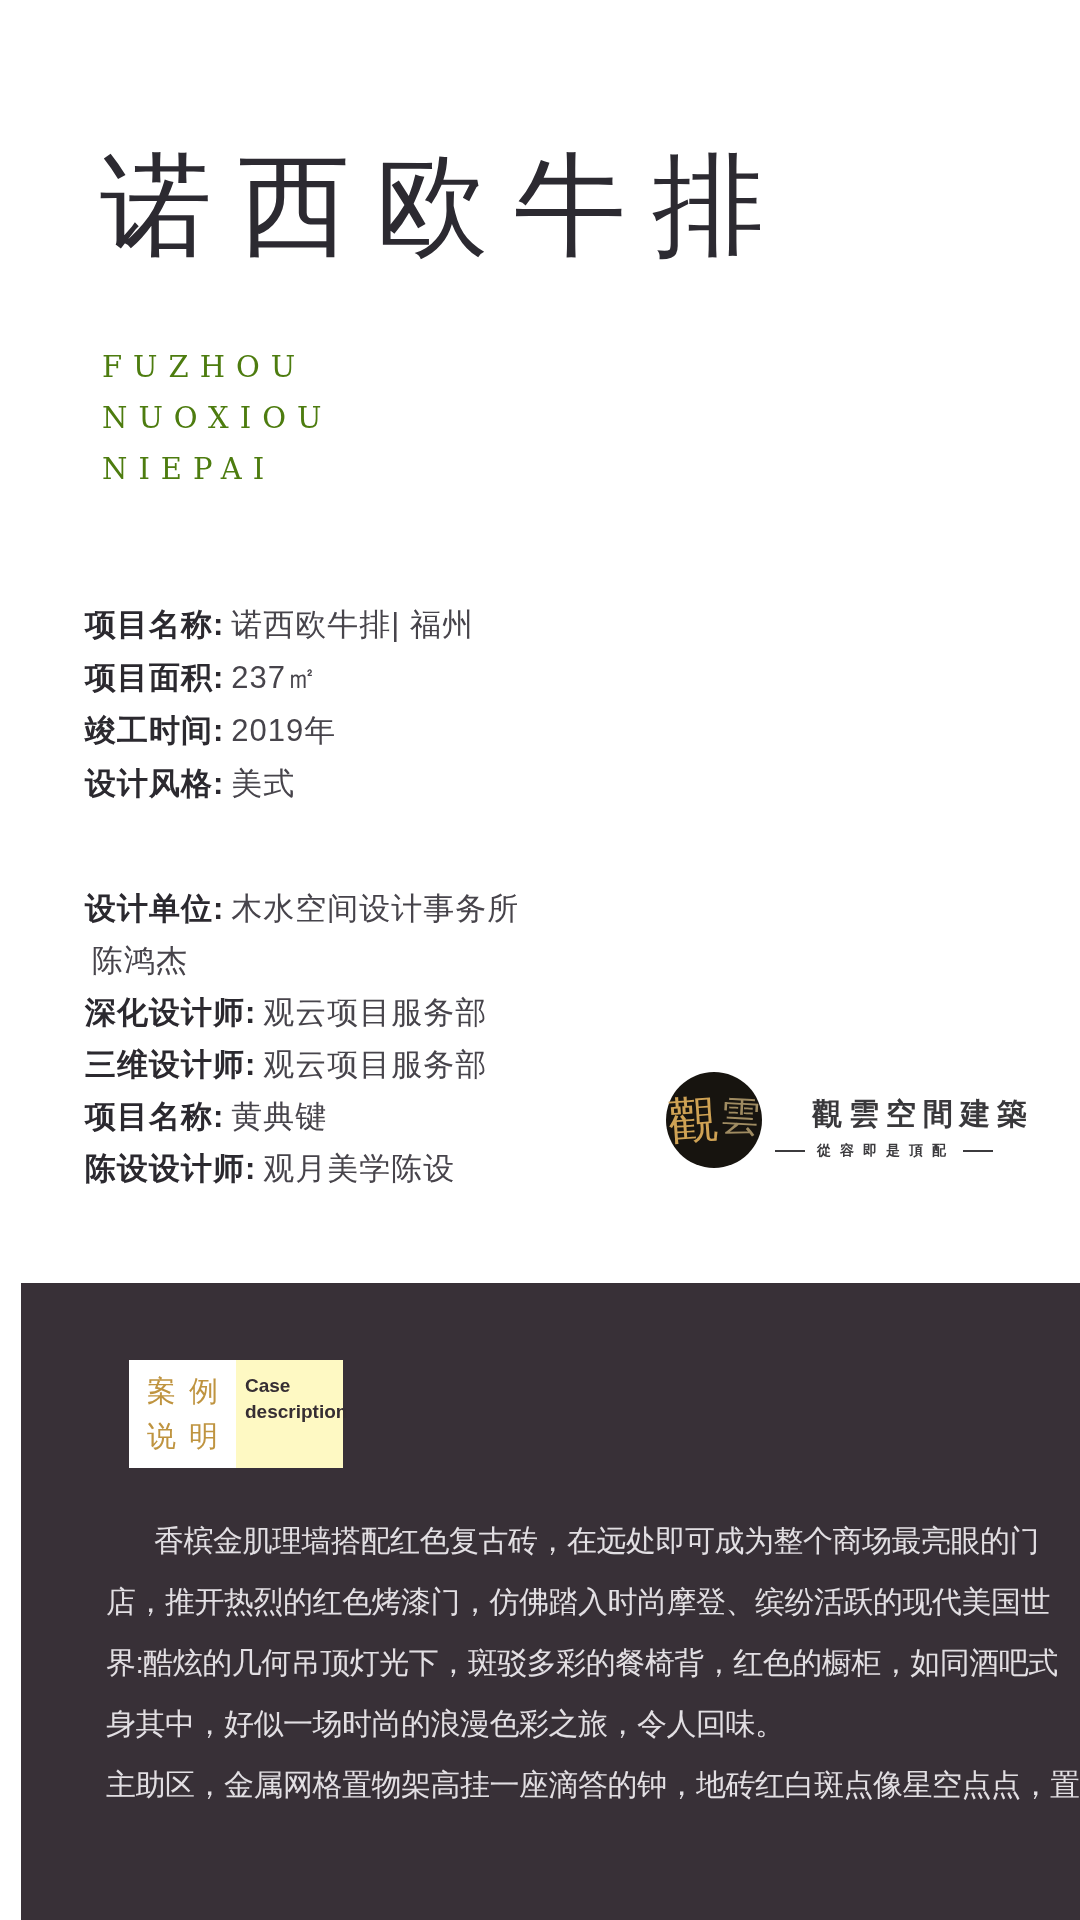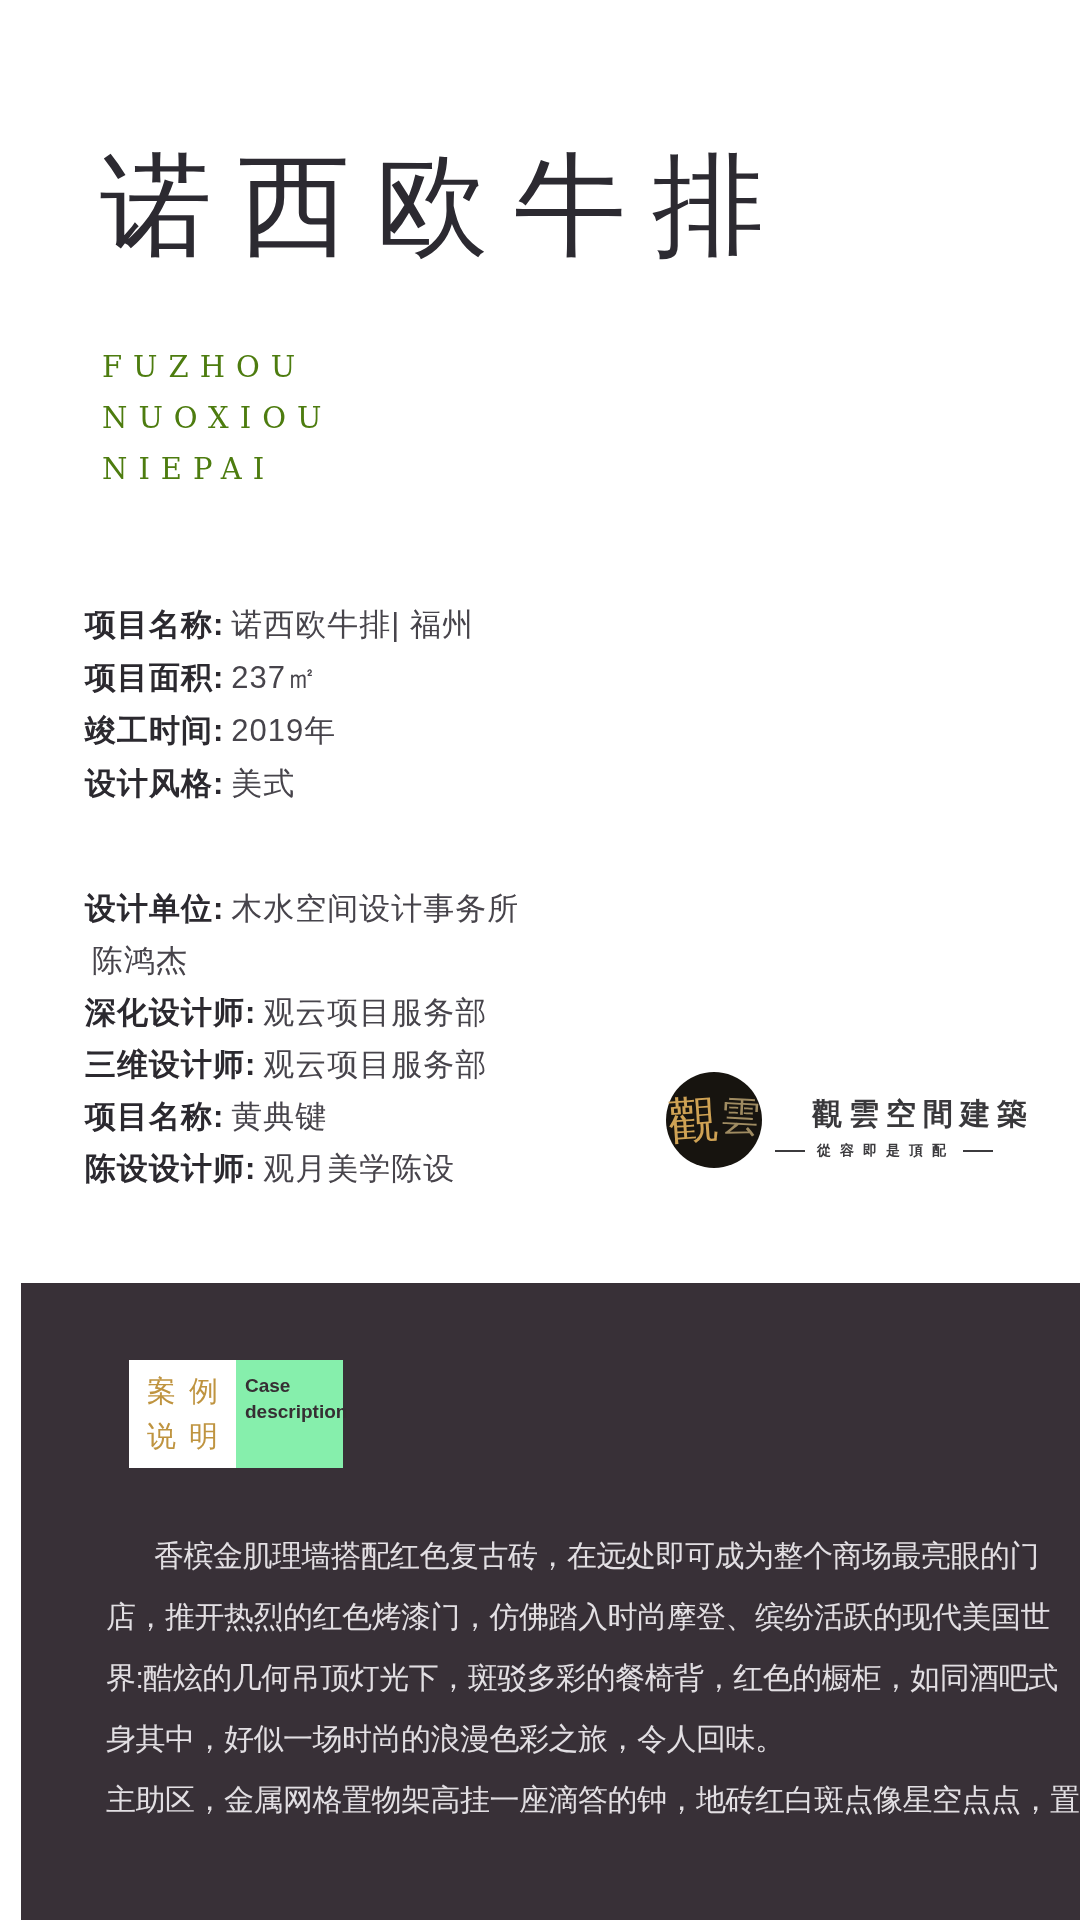--- a/index.html
+++ b/index.html
@@ -146,32 +146,32 @@
     display: flex;
     flex-direction: column;
     align-items: center;
     justify-content: center;
     line-height: 45px;
     text-indent: 13px; 
   }
   .badge-en {
     width: 107px;
     height: 108px;
-    background: #86efac;
+    background: #fef9c3;
     color: #362e33;
     font-size: 19px;
     font-weight: 700;
     line-height: 26px;
     box-sizing: border-box;
     padding: 13px 4px 0 9px;
   }
   .case-body {
     position: absolute;
     left: 85px;
-    top: 242px;
+    top: 227px;
     width: 930px;
     color: #e2dfe3;
     font-size: 30px;
     font-weight: 300;
     letter-spacing: -0.5px;
   }
   .case-line {
     height: 61px;
     line-height: 61px;
     white-space: nowrap;

